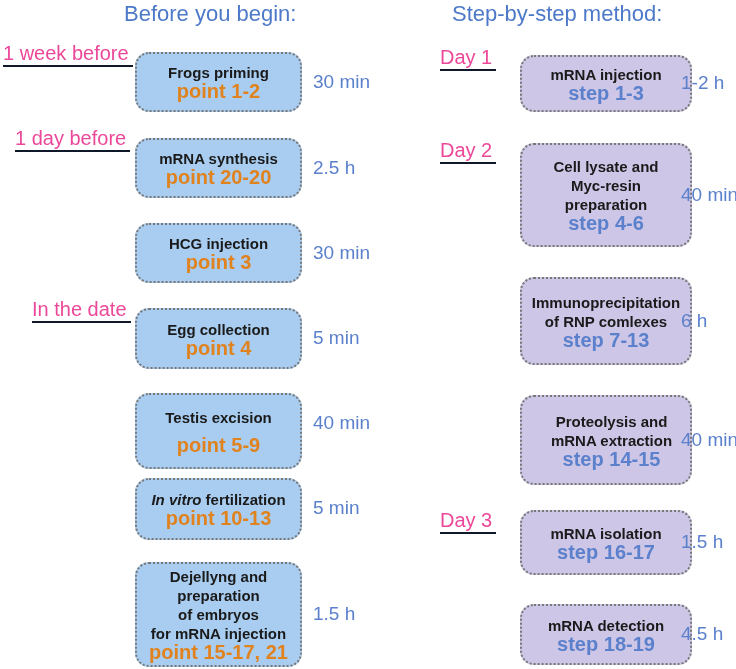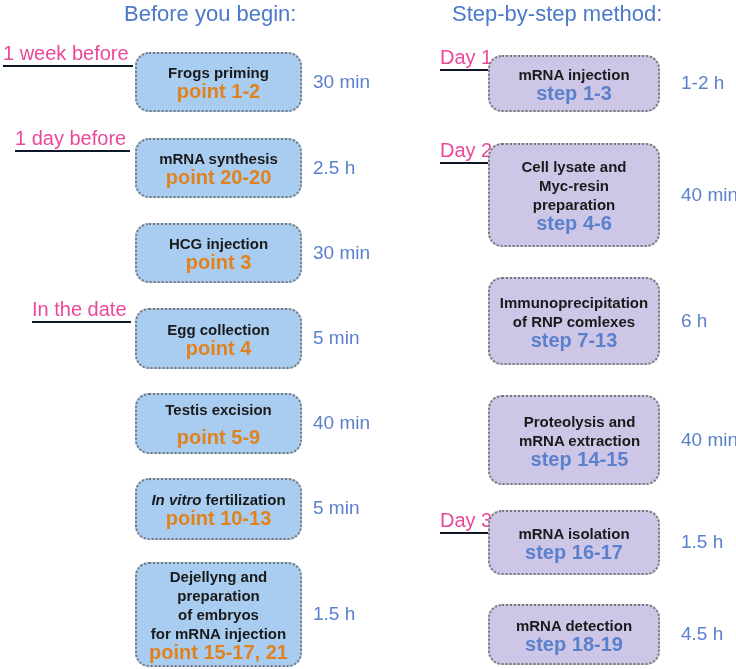--- a/index.html
+++ b/index.html
@@ -32,21 +32,21 @@
     border:2px dotted #777777;
     border-radius:14px;
     display:flex;
     flex-direction:column;
     align-items:center;
     justify-content:center;
     text-align:center;
     padding:2px;
   }
   .left-box{left:135px;width:167px;background:#a9cdf0;}
-  .right-box{left:488px;width:172px;background:#cdc6e6;justify-content:center;}
+  .right-box{left:520px;width:172px;background:#cdc6e6;justify-content:center;}
   .box-title{
     font-weight:bold;
     font-size:15px;
     line-height:19px;
     color:#1a1a1a;
     white-space:pre-line;
   }
   .box-sub{
     font-weight:bold;
     font-size:20px;
@@ -98,21 +98,21 @@
     <div class="box-sub point">point 3</div>
   </div>
   <div class="time lt" style="top:242px;">30 min</div>
 
   <div class="box left-box" style="top:308px;height:61px;">
     <div class="box-title">Egg collection</div>
     <div class="box-sub point">point 4</div>
   </div>
   <div class="time lt" style="top:327px;">5 min</div>
 
-  <div class="box left-box" style="top:393px;height:61px;gap:9px;">
+  <div class="box left-box" style="top:393px;height:76px;gap:9px;">
     <div class="box-title">Testis excision</div>
     <div class="box-sub point">point 5-9</div>
   </div>
   <div class="time lt" style="top:412px;">40 min</div>
 
   <div class="box left-box" style="top:478px;height:62px;">
     <div class="box-title"><span class="italic">In vitro</span><span> fertilization</span></div>
     <div class="box-sub point">point 10-13</div>
   </div>
   <div class="time lt" style="top:497px;">5 min</div>

